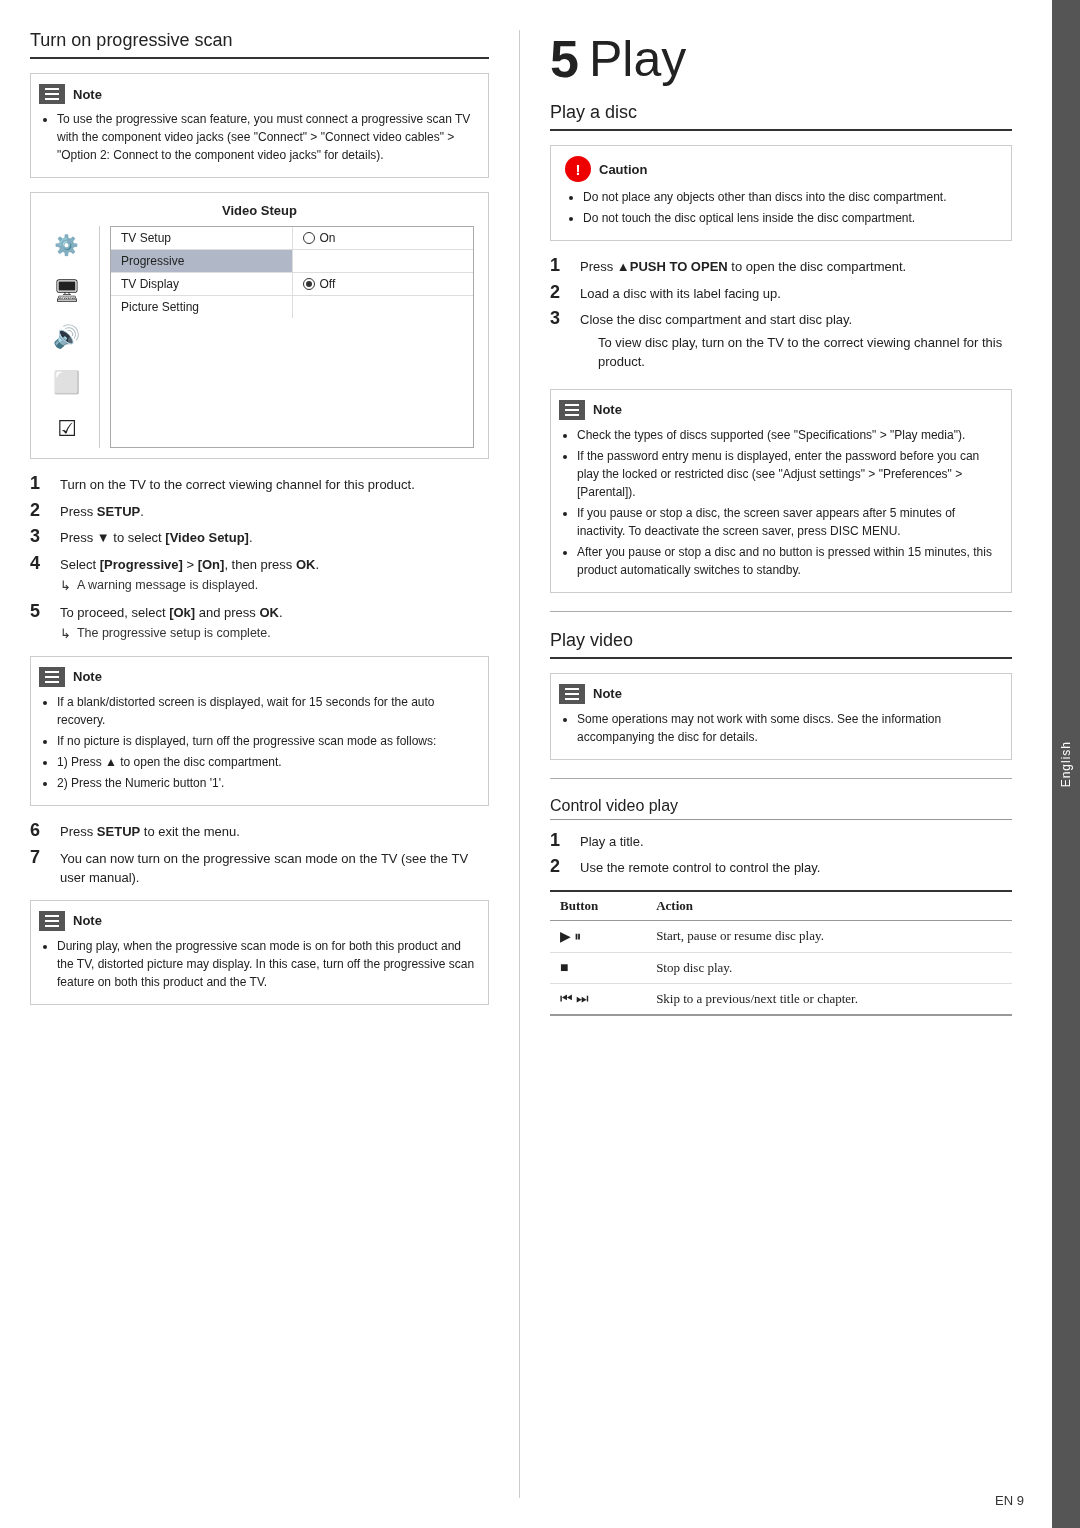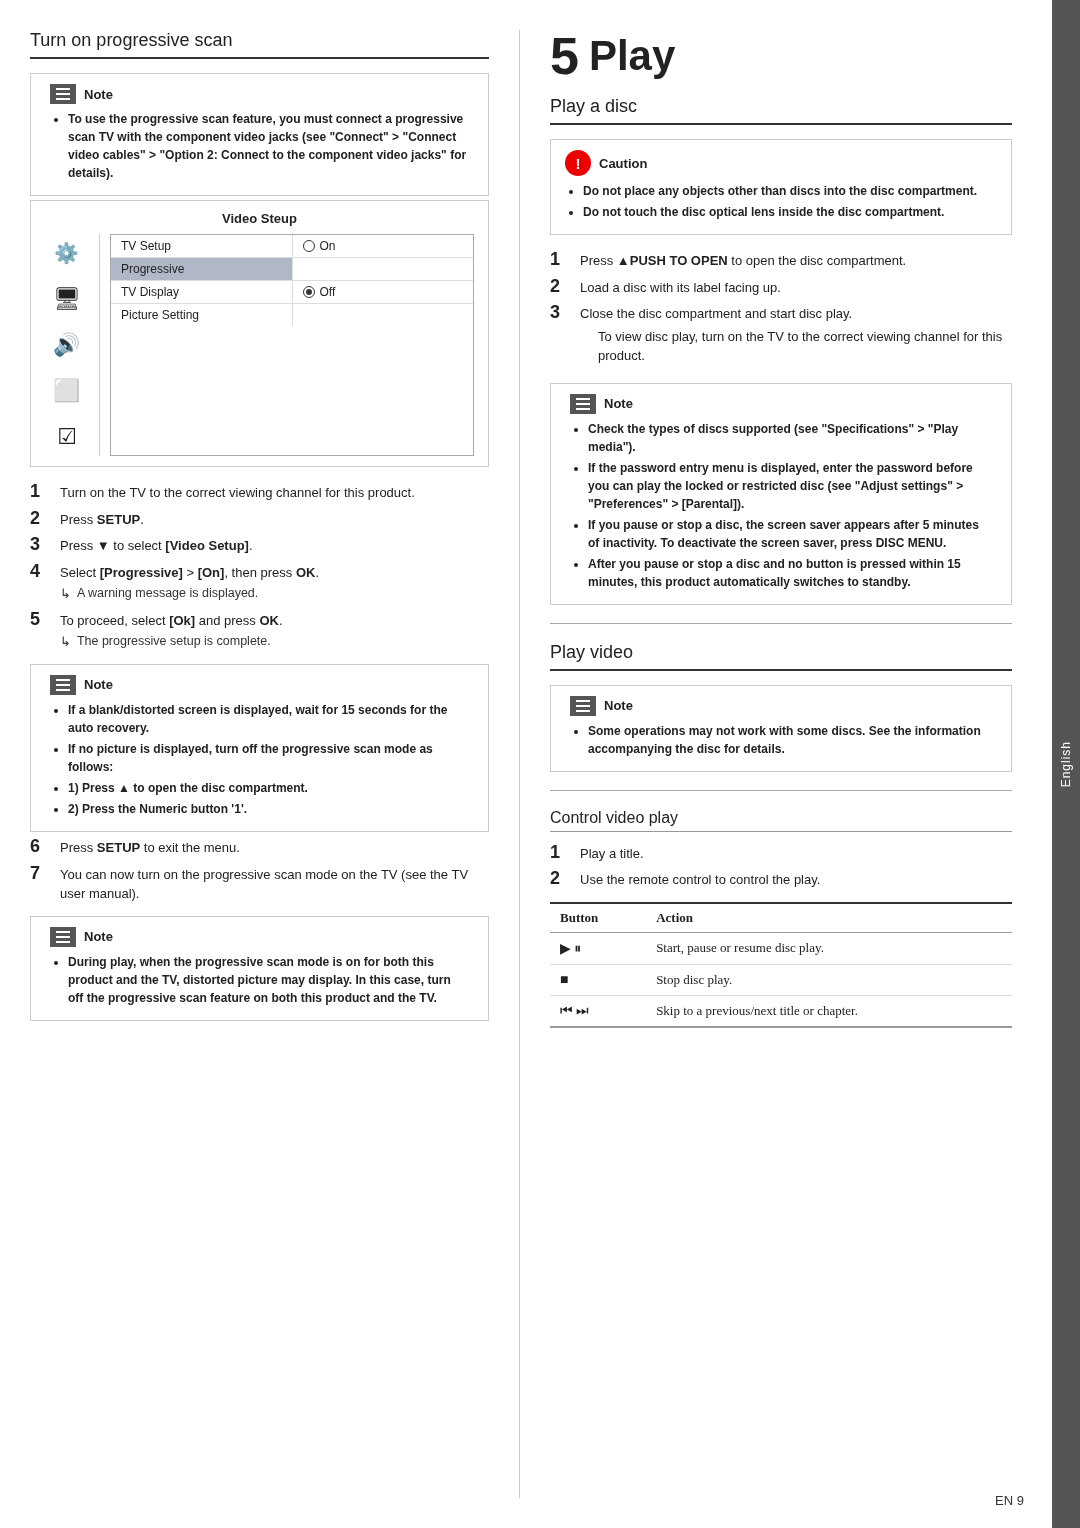--- a/index.html
+++ b/index.html
@@ -61,22 +61,22 @@
     }
     h2.section-title-sm {
       font-size: 16px;
       font-weight: normal;
       border-bottom: 1px solid #999;
       padding-bottom: 4px;
       margin-bottom: 10px;
     }
     .note-box {
       border: 1px solid #ccc;
-      padding: 10px 19px;
-      margin-bottom: 4px;
+      padding: 10px 8px;
+      margin-bottom: 14px;
       background: #fff;
     }
     .note-header {
       display: flex;
       align-items: center;
       margin-bottom: 6px;
     }
     .note-icon {
       width: 26px;
       height: 20px;
@@ -126,21 +126,20 @@
     }
     .caution-label {
       font-size: 13px;
       font-weight: bold;
     }
     ul.note-list {
       list-style: disc;
       padding-left: 18px;
       font-size: 12px;
       line-height: 1.5;
-      font-weight: bold;
     }
     ul.note-list li {
       margin-bottom: 3px;
     }
     .setup-diagram {
       border: 1px solid #ccc;
       margin-bottom: 14px;
       padding: 10px 14px;
     }
     .setup-diagram-title {
@@ -267,22 +266,22 @@
       font-weight: bold;
       margin-right: 10px;
       line-height: 1;
     }
     .chapter-title-row {
       display: flex;
       align-items: center;
       margin-bottom: 14px;
     }
     .chapter-title {
-      font-size: 42px;
-      font-weight: bold;
+      font-size: 50px;
+      font-weight: normal;
     }
     .control-table {
       width: 100%;
       border-collapse: collapse;
       font-size: 13px;
       margin-top: 10px;
       font-family: Liberation Serif, serif;
     }
     .control-table th {
       border-top: 2px solid #333;

